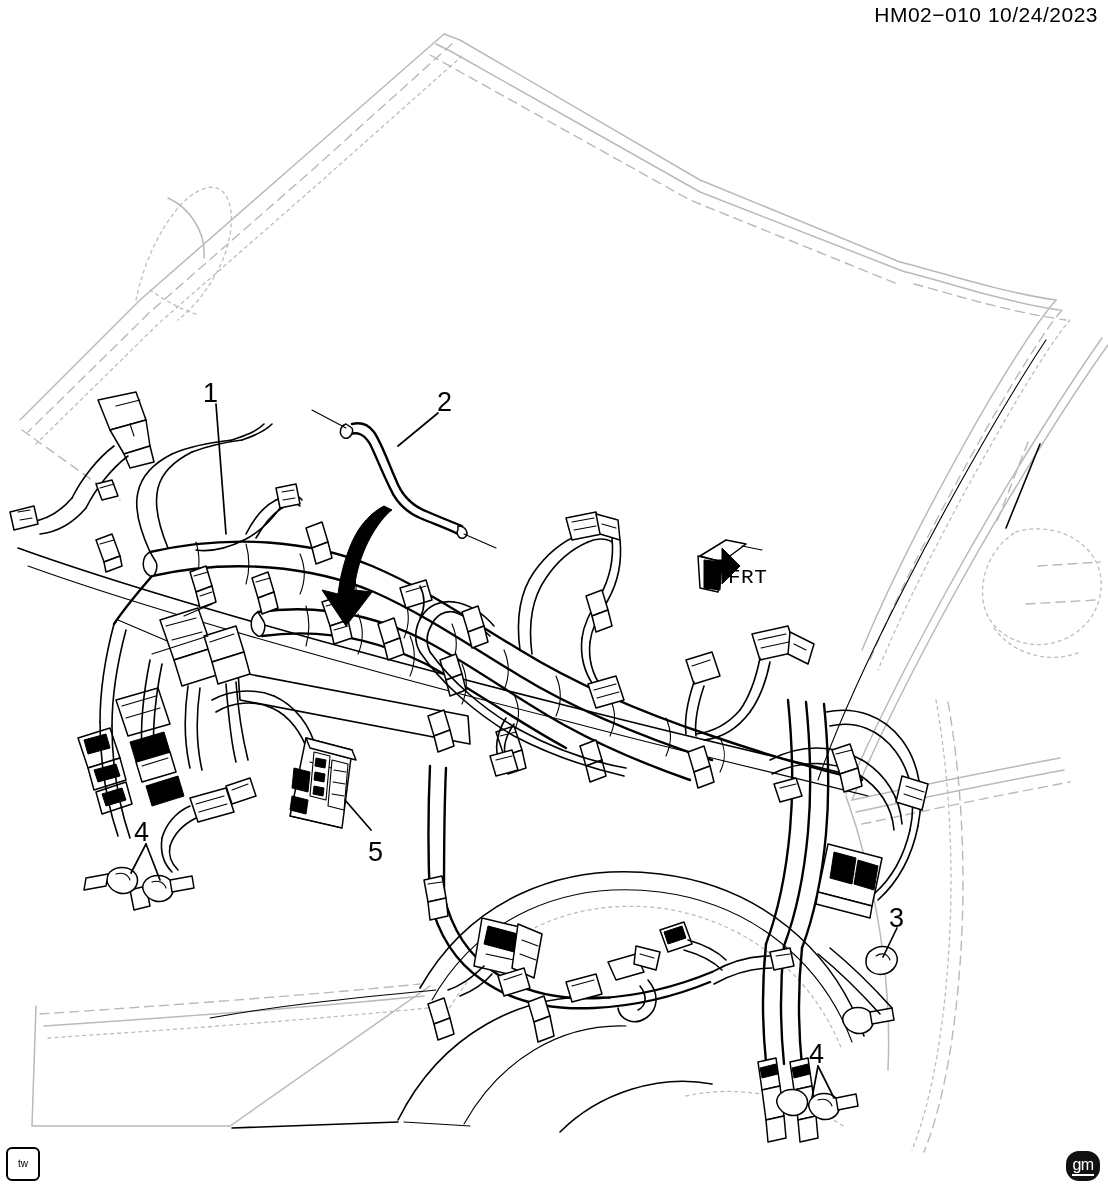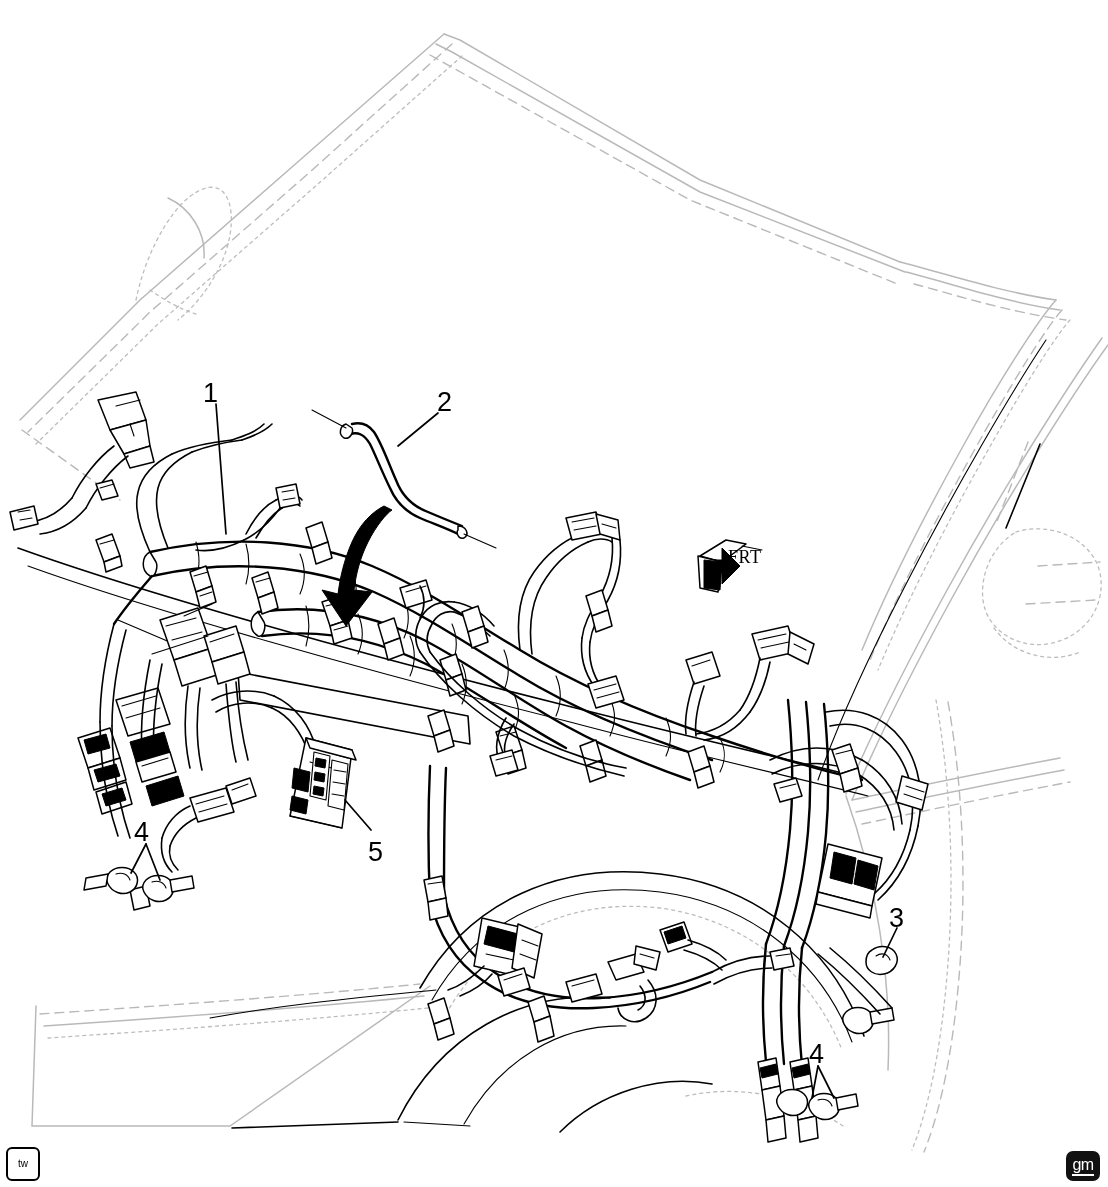--- a/index.html
+++ b/index.html
@@ -54,21 +54,21 @@
     color: #000;
     background: #fff;
   }
   .gm-logo {
     position: absolute;
     right: 8px;
     bottom: 6px;
     width: 34px;
     height: 30px;
     background: #111111;
-    border-radius: 7px;
+    border-radius: 13px;
     display: flex;
     align-items: center;
     justify-content: center;
   }
   .gm-logo span {
     color: #ffffff;
     font-size: 16px;
     line-height: 1;
     letter-spacing: -0.5px;
     border-bottom: 2px solid #ffffff;
@@ -77,32 +77,34 @@
   }
   .callout {
     position: absolute;
     font-size: 27px;
     color: #000;
     line-height: 1;
     font-family: "Liberation Sans", sans-serif;
   }
   .frt-label {
     position: absolute;
-    font-size: 18px;
+    font-size: 21px;
     color: #000;
     line-height: 1;
-    font-family: Liberation Serif, serif;
+    font-family: Liberation Mono, monospace;
     letter-spacing: 0.5px;
+    margin-top: 19px;
   }
 </style>
 </head>
 <body>
 
 <div id="page">
 
+  <div class="hdr">HM02−010  10/24/2023</div>
 
   <svg id="drawing" viewBox="0 0 1108 1187">
     <defs>
       <style>
         .ln  { fill:none; stroke:#000; stroke-width:1.6; stroke-linecap:round; stroke-linejoin:round; }
         .ln2 { fill:none; stroke:#000; stroke-width:2.4; stroke-linecap:round; stroke-linejoin:round; }
         .lnT { fill:none; stroke:#000; stroke-width:1.1; stroke-linecap:round; stroke-linejoin:round; }
         .ph  { fill:none; stroke:#b9b9b9; stroke-width:1.5; stroke-linecap:round; }
         .phd { fill:none; stroke:#b9b9b9; stroke-width:1.4; stroke-dasharray:9 6; stroke-linecap:round; }
         .phdf{ fill:none; stroke:#bdbdbd; stroke-width:1.3; stroke-dasharray:3 4; stroke-linecap:round; }

